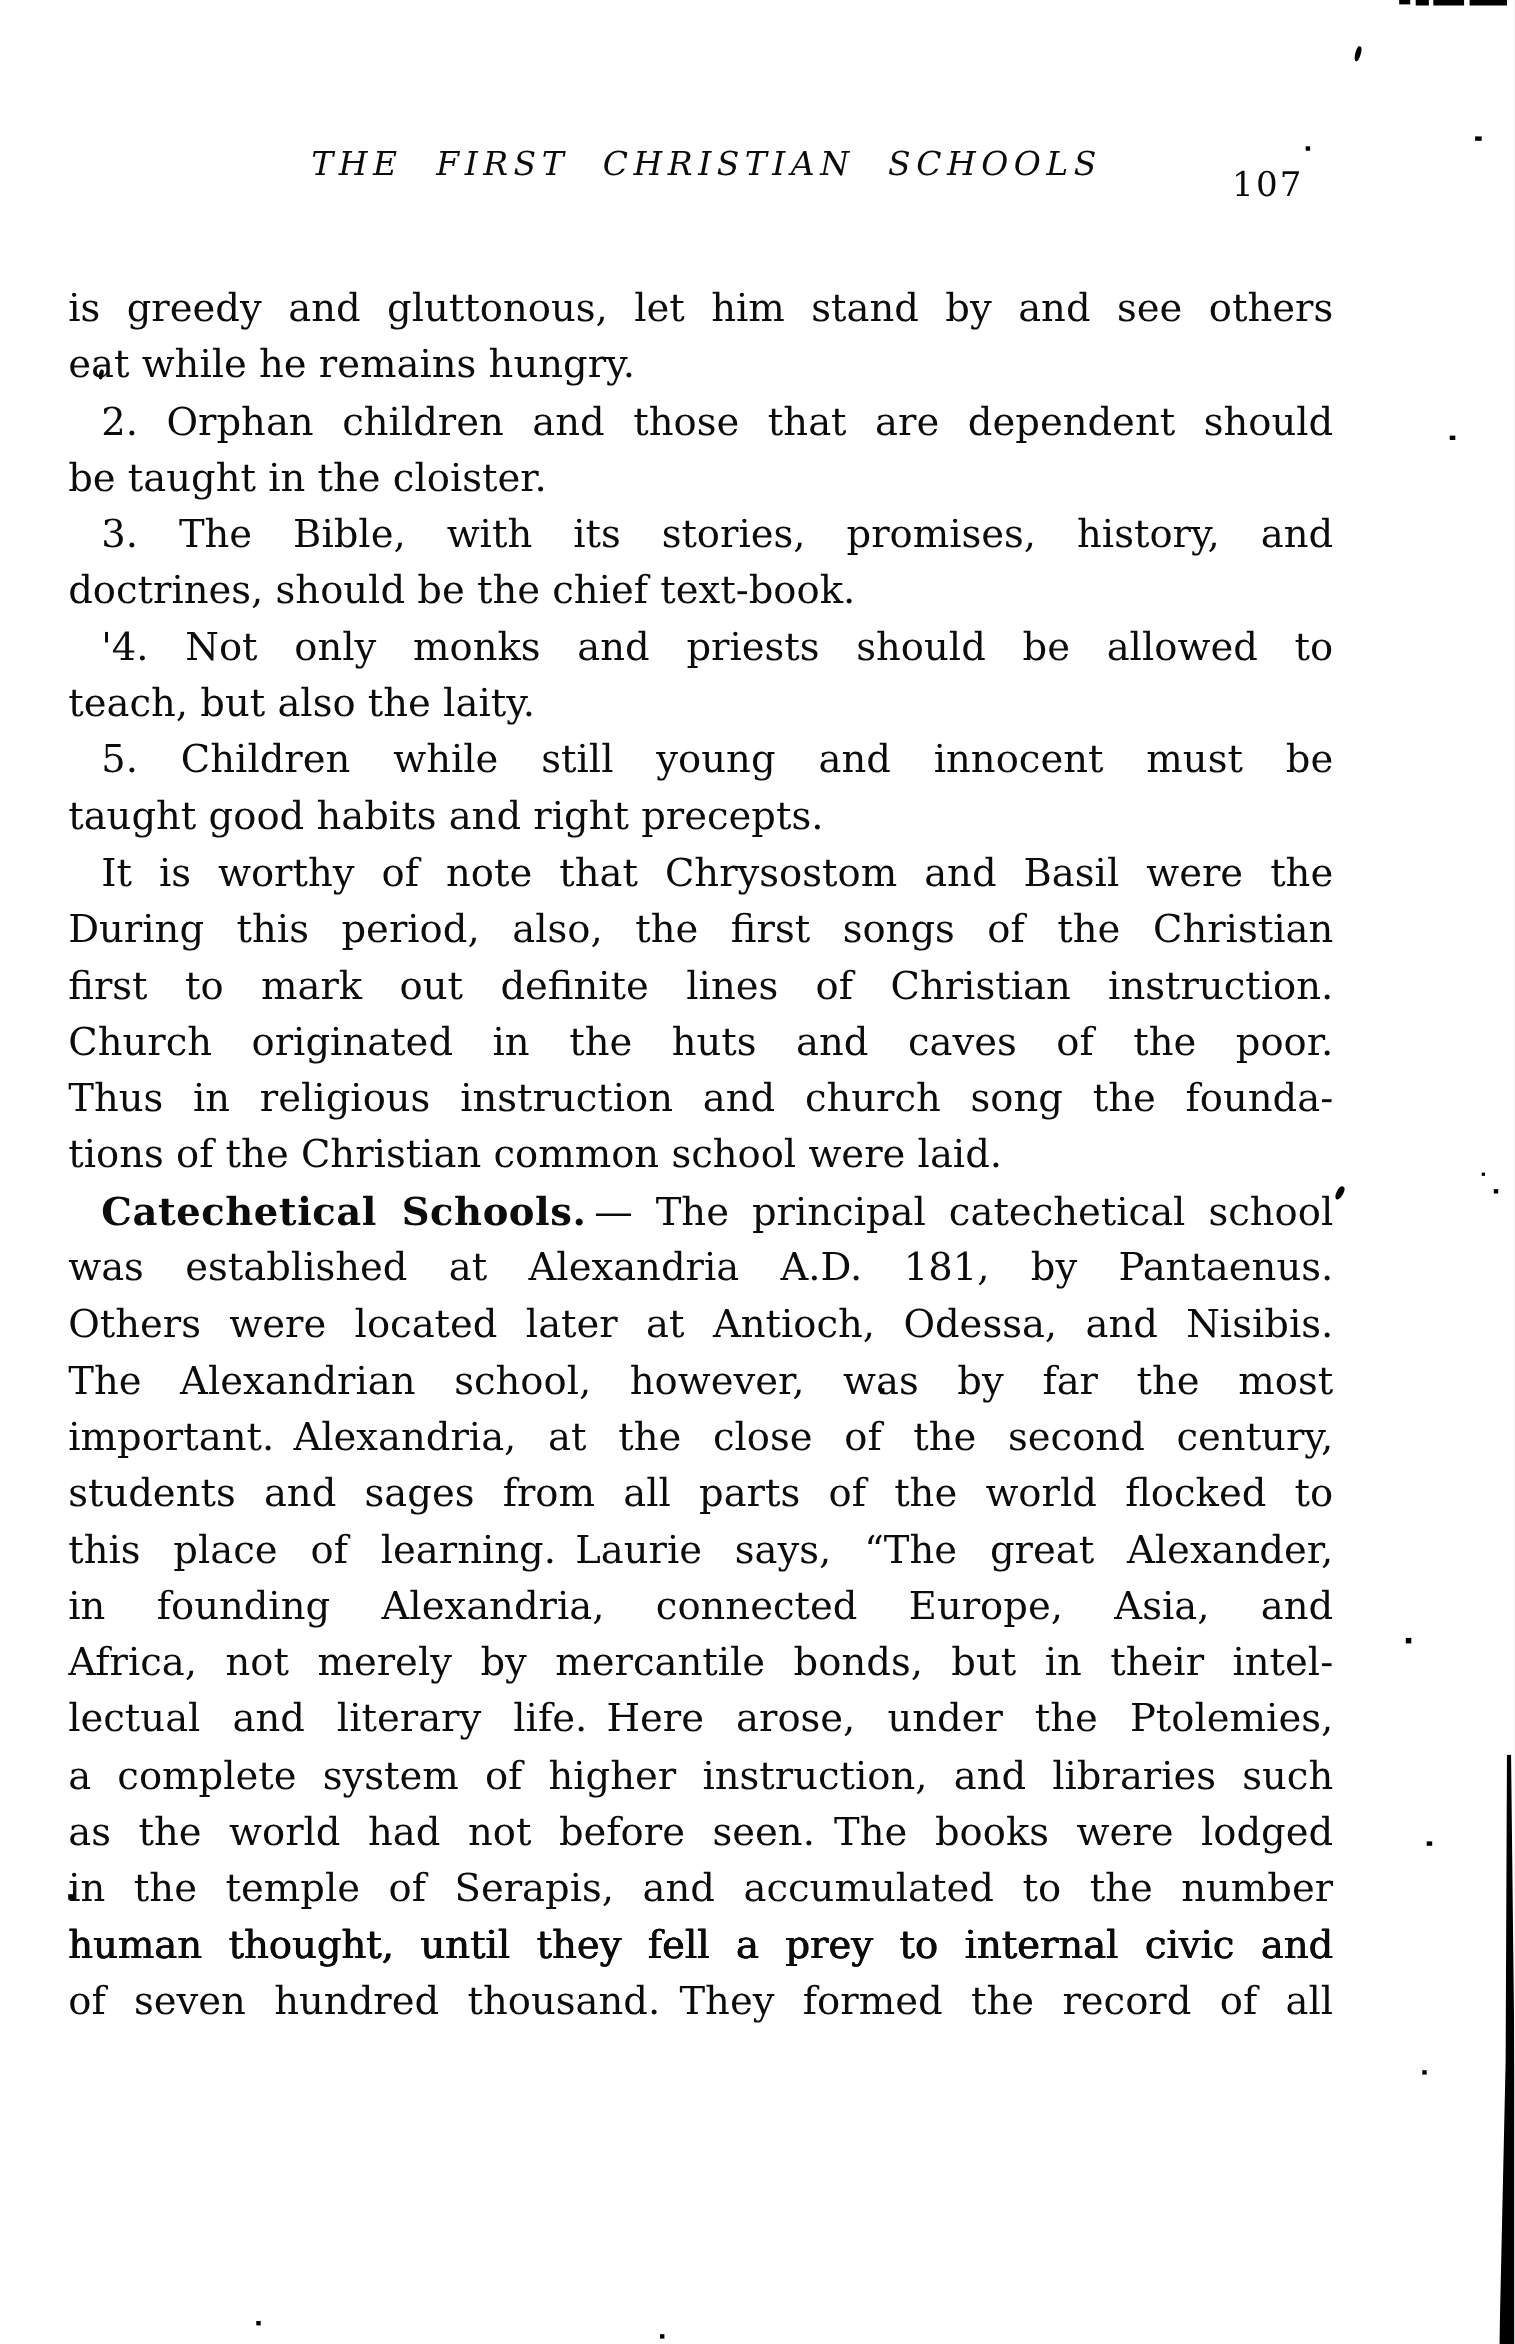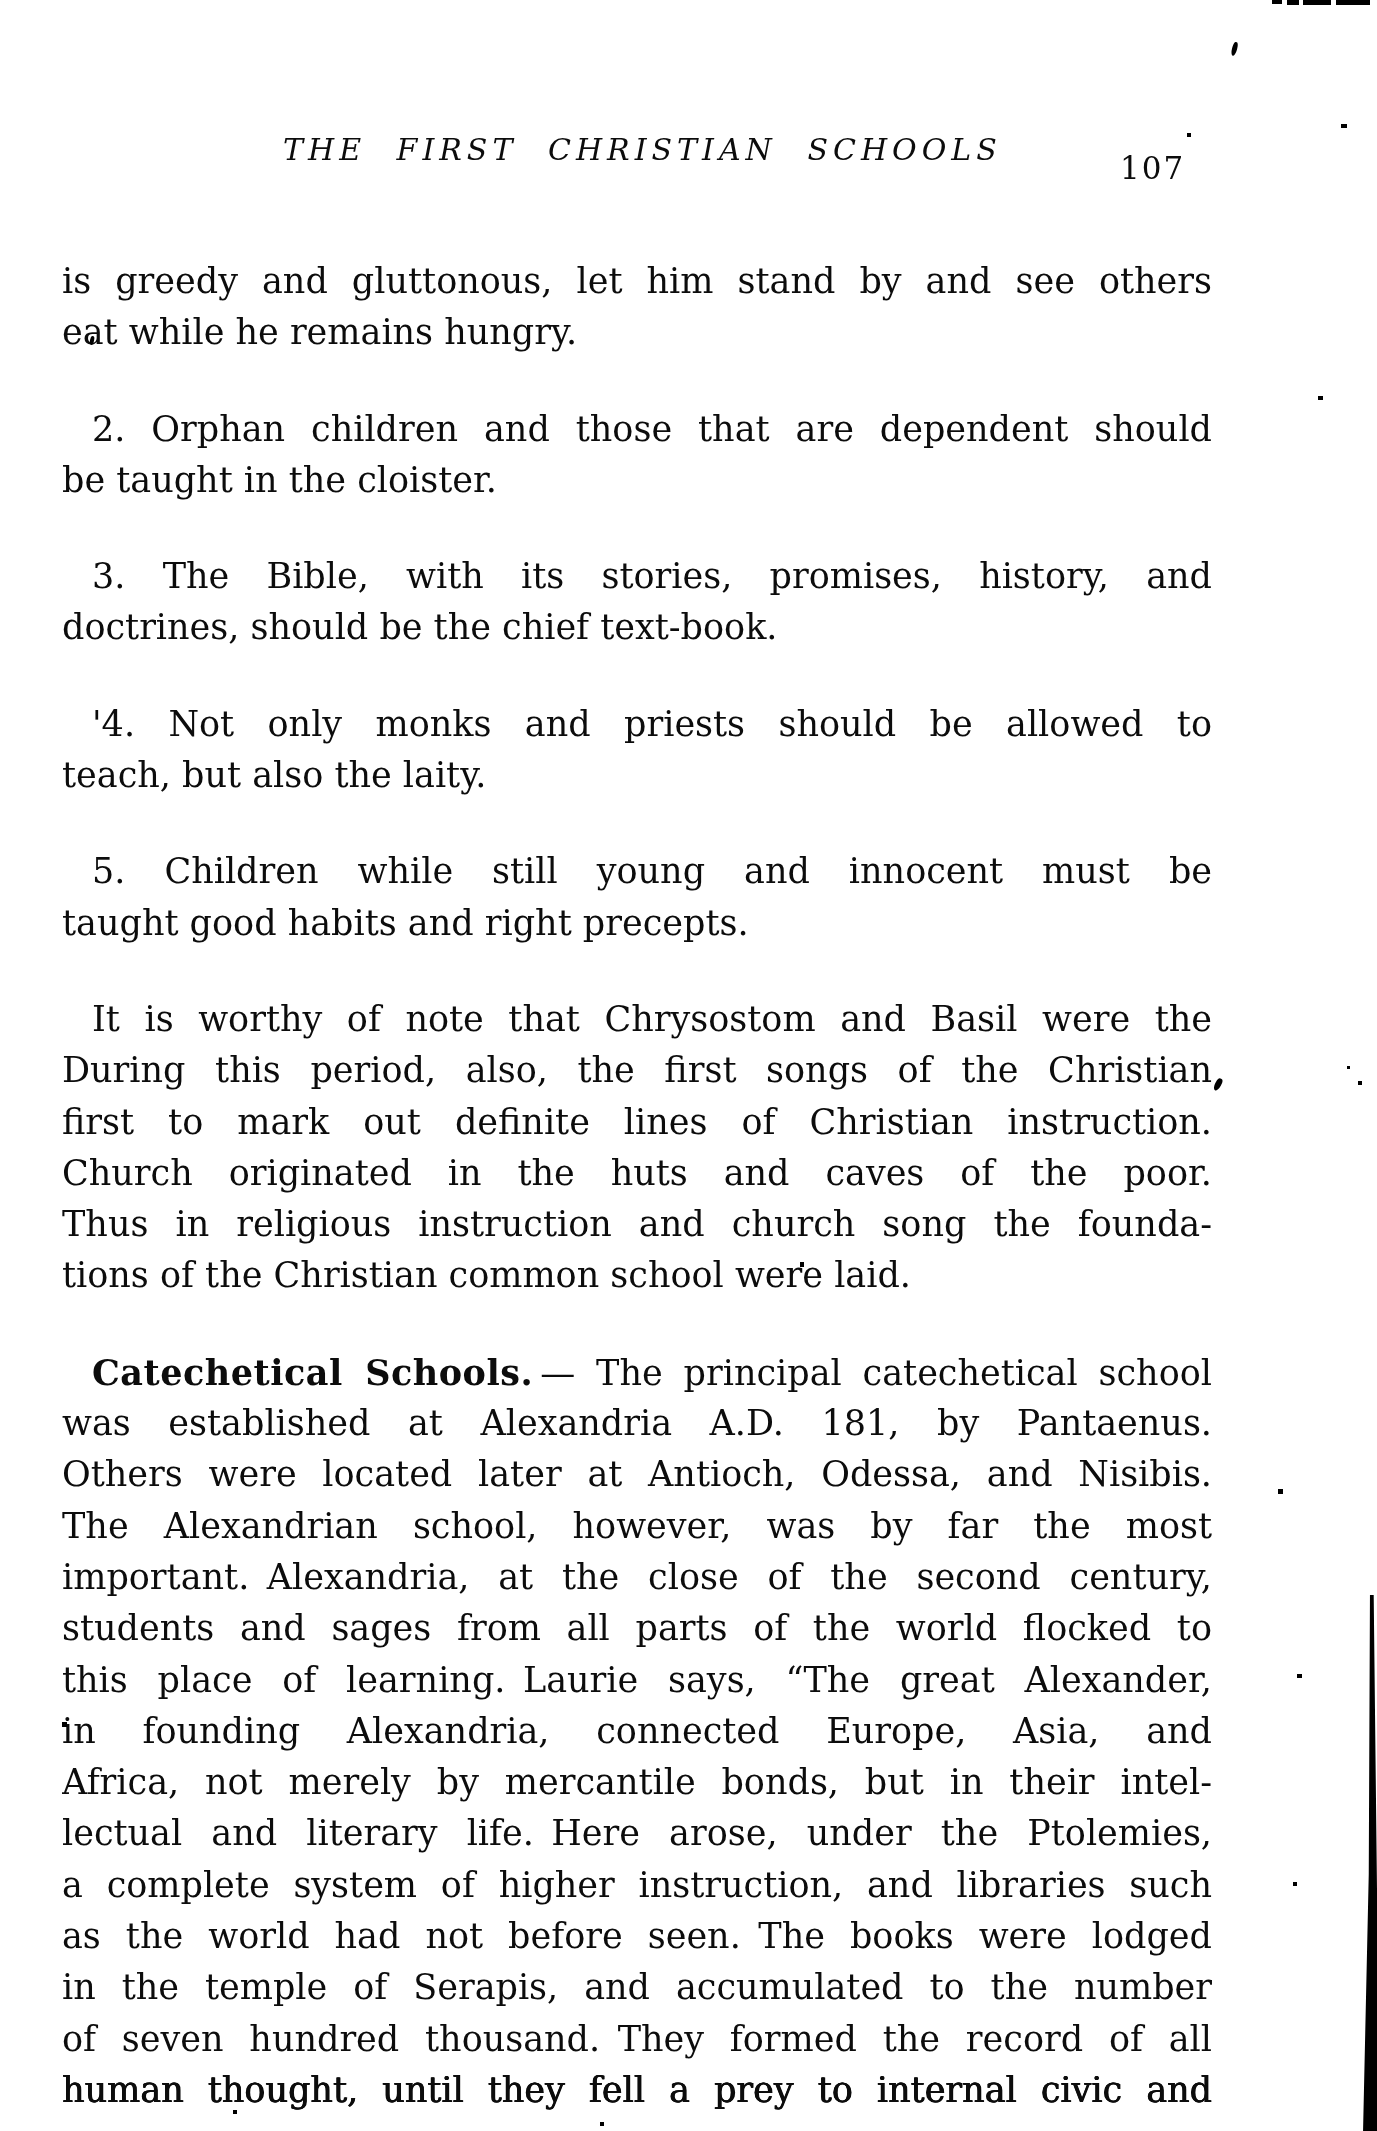--- a/index.html
+++ b/index.html
@@ -39,21 +39,21 @@
   .line {
     height: 51.3px;
     line-height: 51.3px;
     font-size: 35px;
     overflow: hidden;
     white-space: nowrap;
     text-align: justify;
   }
   .line.j { text-align-last: justify; white-space: normal; }
   .line.last { text-align: left; text-align-last: left; }
-  .line.ind { padding-left: 30px; margin-top: 45px; }
+  .line.ind { padding-left: 30px; }
   .line .bold { font-weight: bold; letter-spacing: 0.5px; }
   .line.dark { text-shadow: 0.5px 0 0 #0c0c0c, -0.3px 0 0 #0c0c0c; }
   .artifact { position: absolute; background: #000; }
   .tick { border-radius: 40% 40% 50% 50%; }
   .gutter-bar {
     position: absolute;
     left: 1362px;
     top: 1595px;
     width: 15px;
     height: 536px;
@@ -94,22 +94,22 @@
     <div class="line j">The Alexandrian school, however, was by far the most</div>
     <div class="line j">important. Alexandria, at the close of the second century,</div>
     <div class="line j">students and sages from all parts of the world flocked to</div>
     <div class="line j">this place of learning. Laurie says, “The great Alexander,</div>
     <div class="line j">in founding Alexandria, connected Europe, Asia, and</div>
     <div class="line j">Africa, not merely by mercantile bonds, but in their intel-</div>
     <div class="line j">lectual and literary life. Here arose, under the Ptolemies,</div>
     <div class="line j">a complete system of higher instruction, and libraries such</div>
     <div class="line j">as the world had not before seen. The books were lodged</div>
     <div class="line j">in the temple of Serapis, and accumulated to the number</div>
+    <div class="line j dark">human thought, until they fell a prey to internal civic and</div>
     <div class="line j">of seven hundred thousand. They formed the record of all</div>
-    <div class="line j dark">human thought, until they fell a prey to internal civic and</div>
   </div>
 
   <div class="artifact" style="left:1272px; top:0; width:10px; height:4px;"></div>
   <div class="artifact" style="left:1287px; top:0; width:12px; height:5px;"></div>
   <div class="artifact" style="left:1303px; top:0; width:28px; height:5px;"></div>
   <div class="artifact" style="left:1336px; top:0; width:34px; height:5px;"></div>
 
   <div class="artifact tick" style="left:1232px; top:42px; width:5px; height:14px; transform:rotate(15deg);"></div>
   <div class="artifact" style="left:1187px; top:133px; width:4px; height:4px;"></div>
   <div class="artifact" style="left:1341px; top:124px; width:6px; height:4px;"></div>

